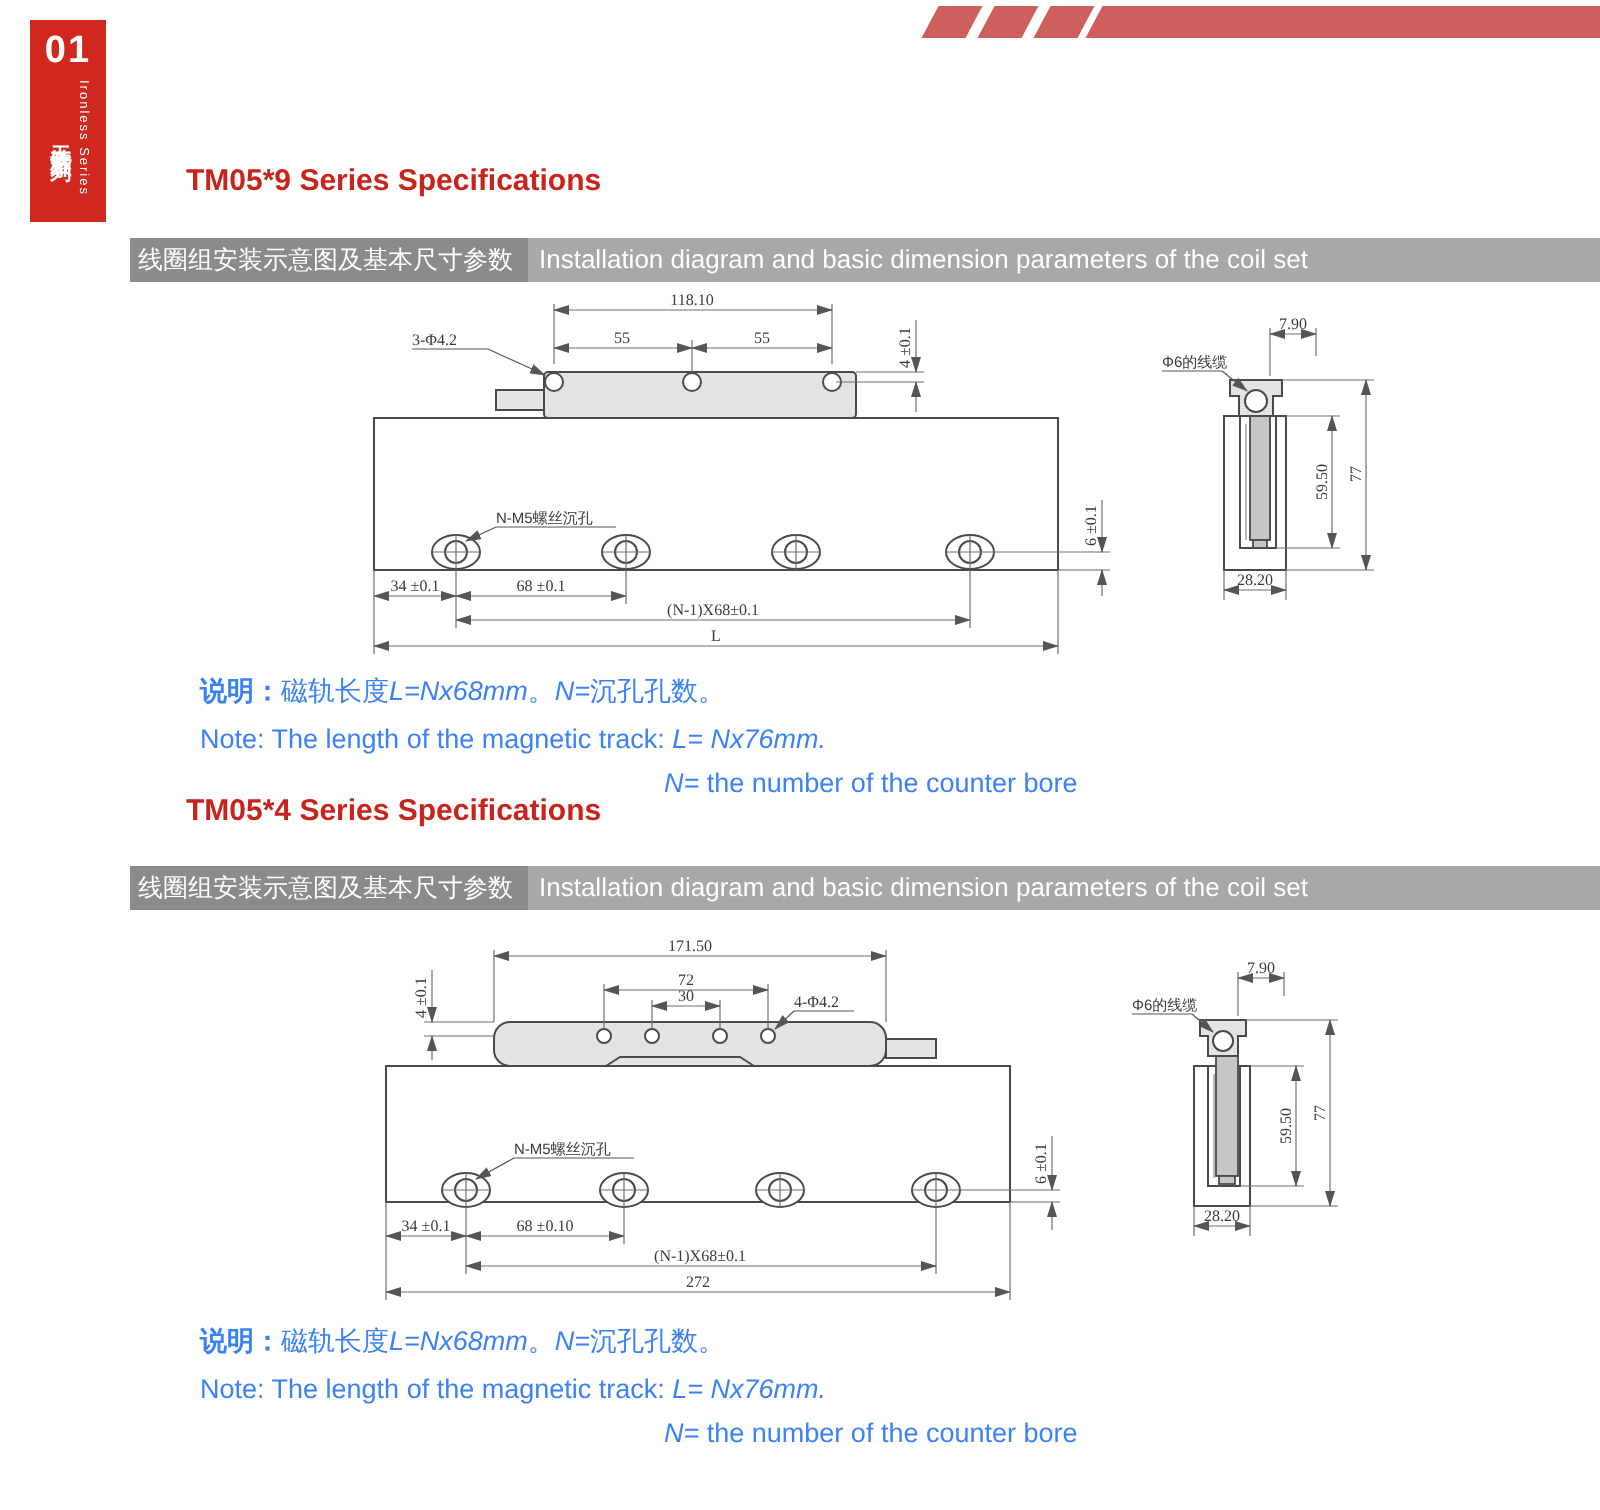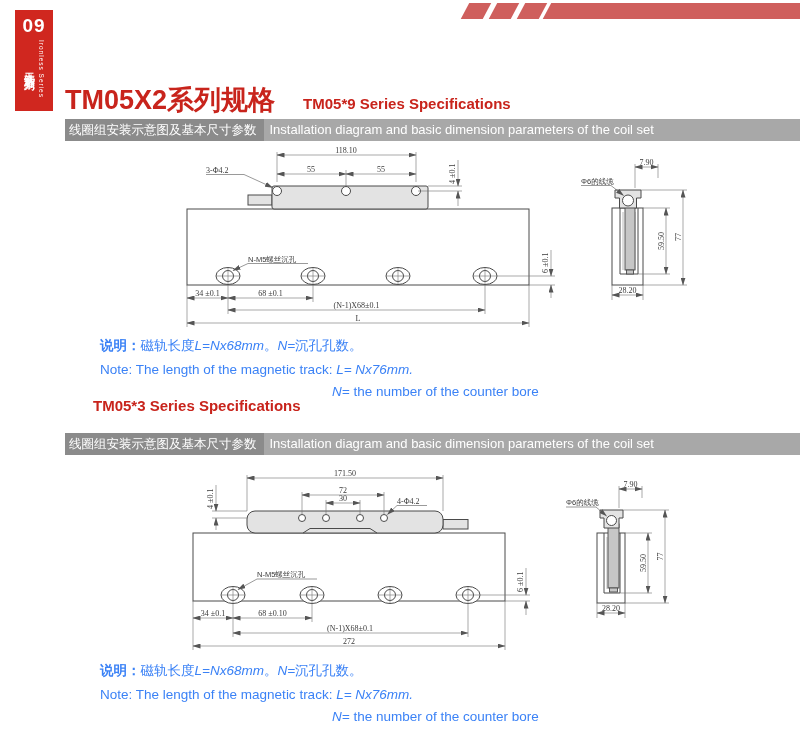--- a/index.html
+++ b/index.html
@@ -60,36 +60,35 @@
   #notes2{top:662px;}
   .notes .ln{margin-bottom:7px;white-space:nowrap;}
   .notes .b{font-weight:bold;}
   .notes .f{font-style:italic;}
   .notes .indent{padding-left:232px;}
 </style>
 </head>
 <body>
 
 <div class="badge">
-  <div class="num">09</div>
+  <div class="num">01</div>
   <div class="vwrap">
     <div class="vcn">无铁芯系列</div>
     <div class="ven">Ironless Series</div>
   </div>
 </div>
 
 <div class="stripes">
   <div class="s s1"></div>
   <div class="s s2"></div>
   <div class="s s3"></div>
   <div class="bar"></div>
 </div>
 
 <div class="title-row" id="title1">
-  <span class="t-cn">TM05X2系列规格</span>
   <span class="t-en">TM05*9 Series Specifications</span>
 </div>
 
 <div class="graybar" id="bar1">
   <span class="seg-cn">线圈组安装示意图及基本尺寸参数</span>
   <span class="seg-en">Installation diagram and basic dimension parameters of the coil set</span>
 </div>
 
 <svg class="drawing" id="svg1" viewBox="0 0 710 190">
   <defs>
@@ -219,21 +218,21 @@
   </div>
   <div class="ln">
     <span>Note: The length of the magnetic track: </span><span class="f">L= Nx76mm.</span>
   </div>
   <div class="ln indent">
     <span class="f">N=</span><span> the number of the counter bore</span>
   </div>
 </div>
 
 <div class="title-row" id="title2">
-  <span class="t-en">TM05*3 Series Specifications</span>
+  <span class="t-en">TM05*4 Series Specifications</span>
 </div>
 
 <div class="graybar" id="bar2">
   <span class="seg-cn">线圈组安装示意图及基本尺寸参数</span>
   <span class="seg-en">Installation diagram and basic dimension parameters of the coil set</span>
 </div>
 
 <svg class="drawing" id="svg2" viewBox="0 0 710 195">
   <defs>
     <marker id="mk2" viewBox="0 0 8 5" refX="7.5" refY="2.5" markerWidth="8" markerHeight="5" orient="auto-start-reverse" markerUnits="userSpaceOnUse">

